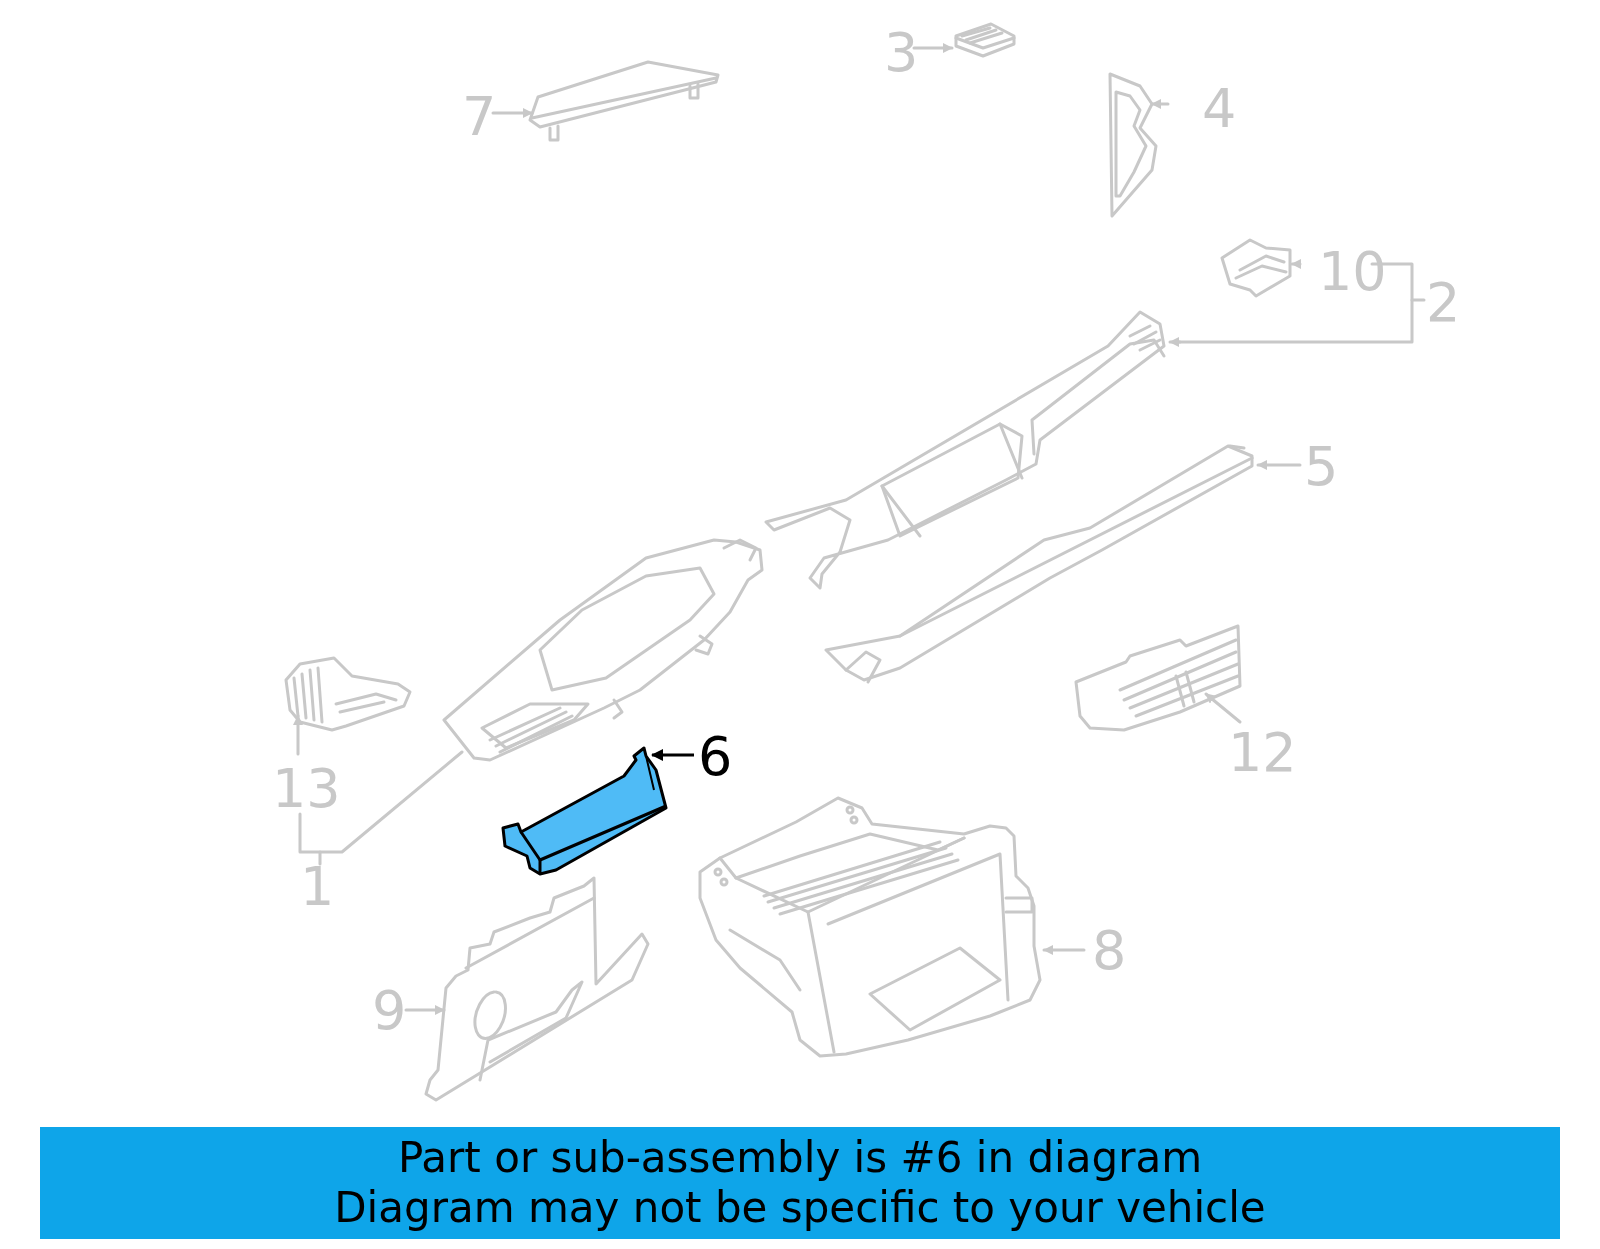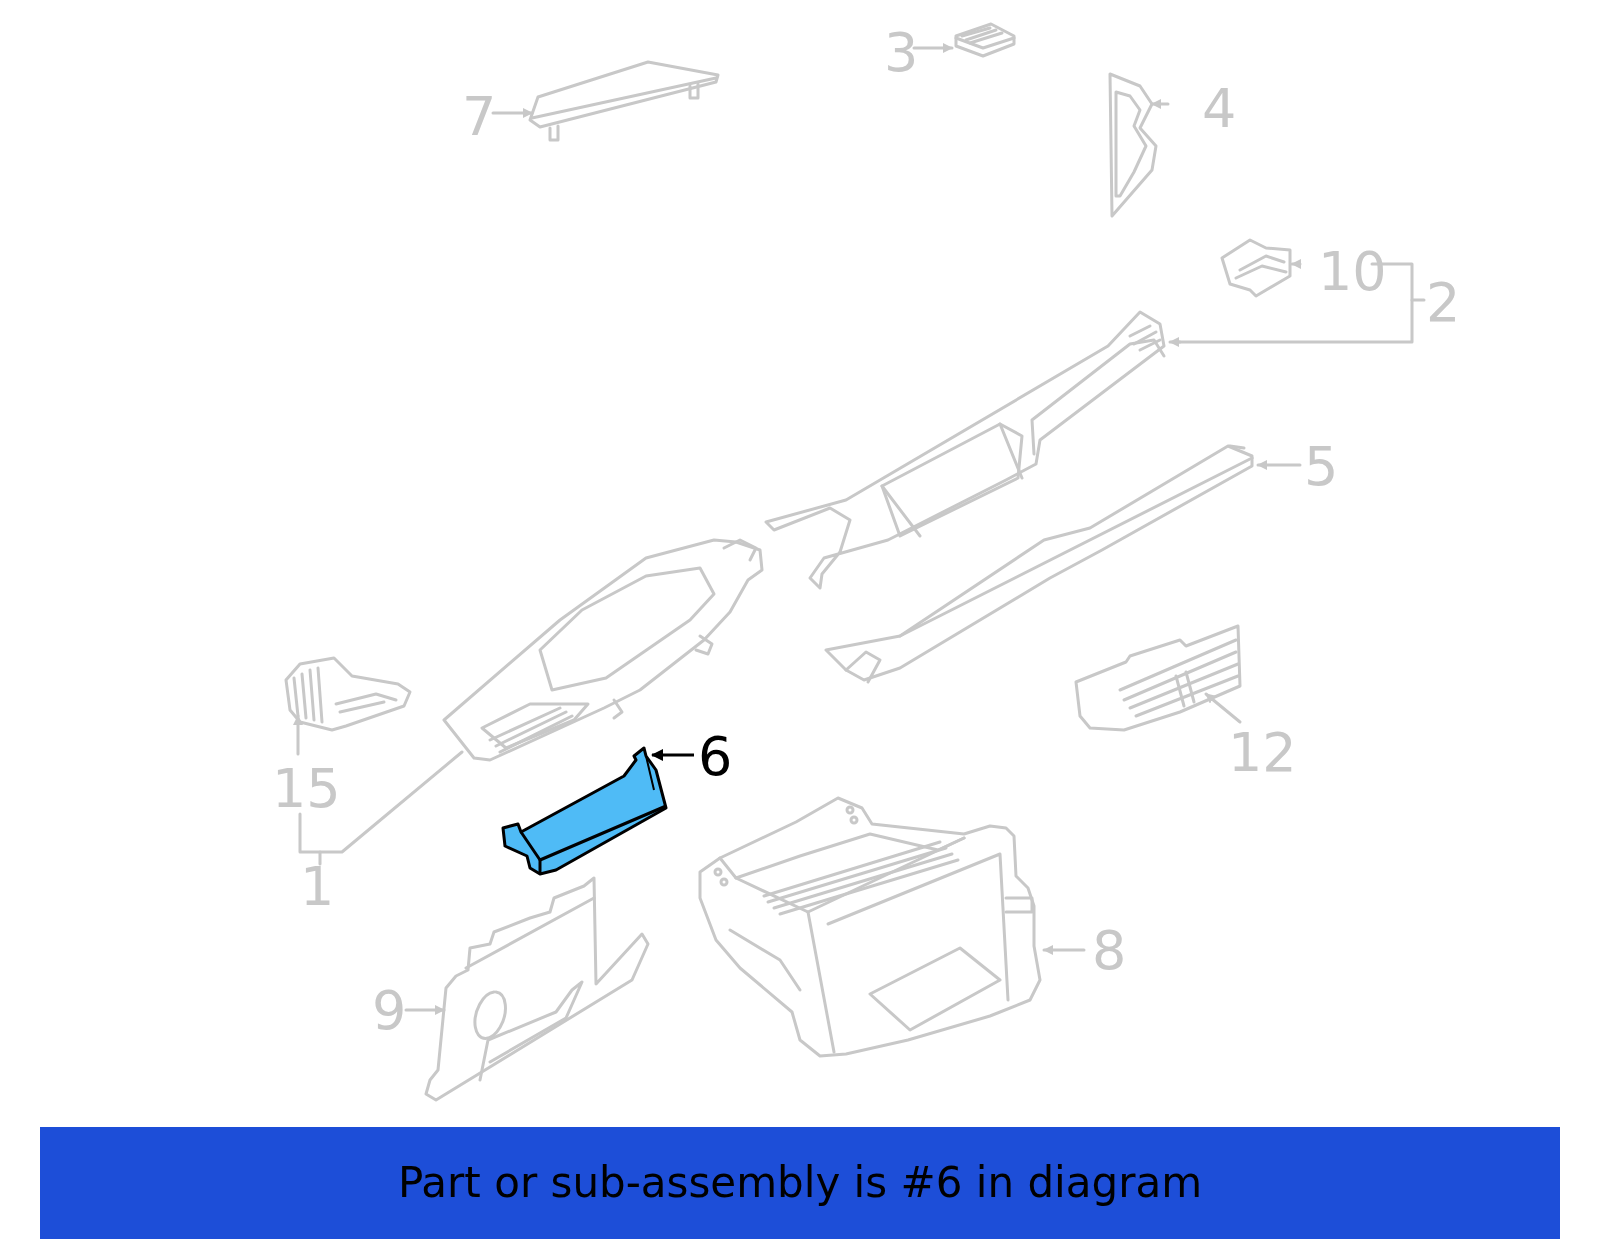--- a/index.html
+++ b/index.html
@@ -1,20 +1,20 @@
 <!DOCTYPE html>
 <html><head>
 <meta charset="utf-8">
 <style>
   html, body { margin:0; padding:0; background:#ffffff; }
   body { width:1600px; height:1249px; position:relative; overflow:hidden; font-family:"DejaVu Sans", sans-serif; }
   #diagram { position:absolute; left:0; top:0; width:1600px; height:1249px; }
   .callout { position:absolute; font-family:"DejaVu Sans", sans-serif; font-size:54px; line-height:1; color:#c8c8c8; }
   .callout.active { color:#000000; }
-  #banner { position:absolute; left:40px; top:1127px; width:1520px; height:112px; background:#1d4ed8; display:flex; flex-direction:column; align-items:center; justify-content:center; }
+  #banner { position:absolute; left:40px; top:1127px; width:1520px; height:112px; background:#0ea5e9; display:flex; flex-direction:column; align-items:center; justify-content:center; }
   #banner .line { font-family:"DejaVu Sans", sans-serif; font-size:42px; line-height:50px; color:#000; white-space:nowrap; }
 </style>
 </head>
 <body>
 
 <svg id="diagram" viewBox="0 0 1600 1249" xmlns="http://www.w3.org/2000/svg">
   <defs>
     <marker id="arrowGray" markerWidth="10" markerHeight="10" refX="9" refY="5" orient="auto" markerUnits="userSpaceOnUse">
       <path d="M0,0 L10,5 L0,10 z" fill="#c8c8c8"></path>
     </marker>
@@ -137,18 +137,19 @@
 <div class="callout" style="left:300px;top:860px;">1</div>
 <div class="callout" style="left:1426px;top:276px;">2</div>
 <div class="callout" style="left:884px;top:26px;">3</div>
 <div class="callout" style="left:1202px;top:82px;">4</div>
 <div class="callout" style="left:1304px;top:440px;">5</div>
 <div class="callout active" style="left:698px;top:730px;">6</div>
 <div class="callout" style="left:462px;top:90px;">7</div>
 <div class="callout" style="left:1092px;top:924px;">8</div>
 <div class="callout" style="left:372px;top:984px;">9</div>
 <div class="callout" style="left:1318px;top:233px;margin-top:12px;">10</div>
-<div class="callout" style="left:272px;top:762px;">15</div>
+<div class="callout" style="left:272px;top:762px;">13</div>
 <div class="callout" style="left:1228px;top:726px;text-align:right;">12</div>
 
 <div id="banner">
   <div class="line">Part or sub-assembly is #6 in diagram</div>
+  <div class="line">Diagram may not be specific to your vehicle</div>
 </div>
 
 </body></html>

